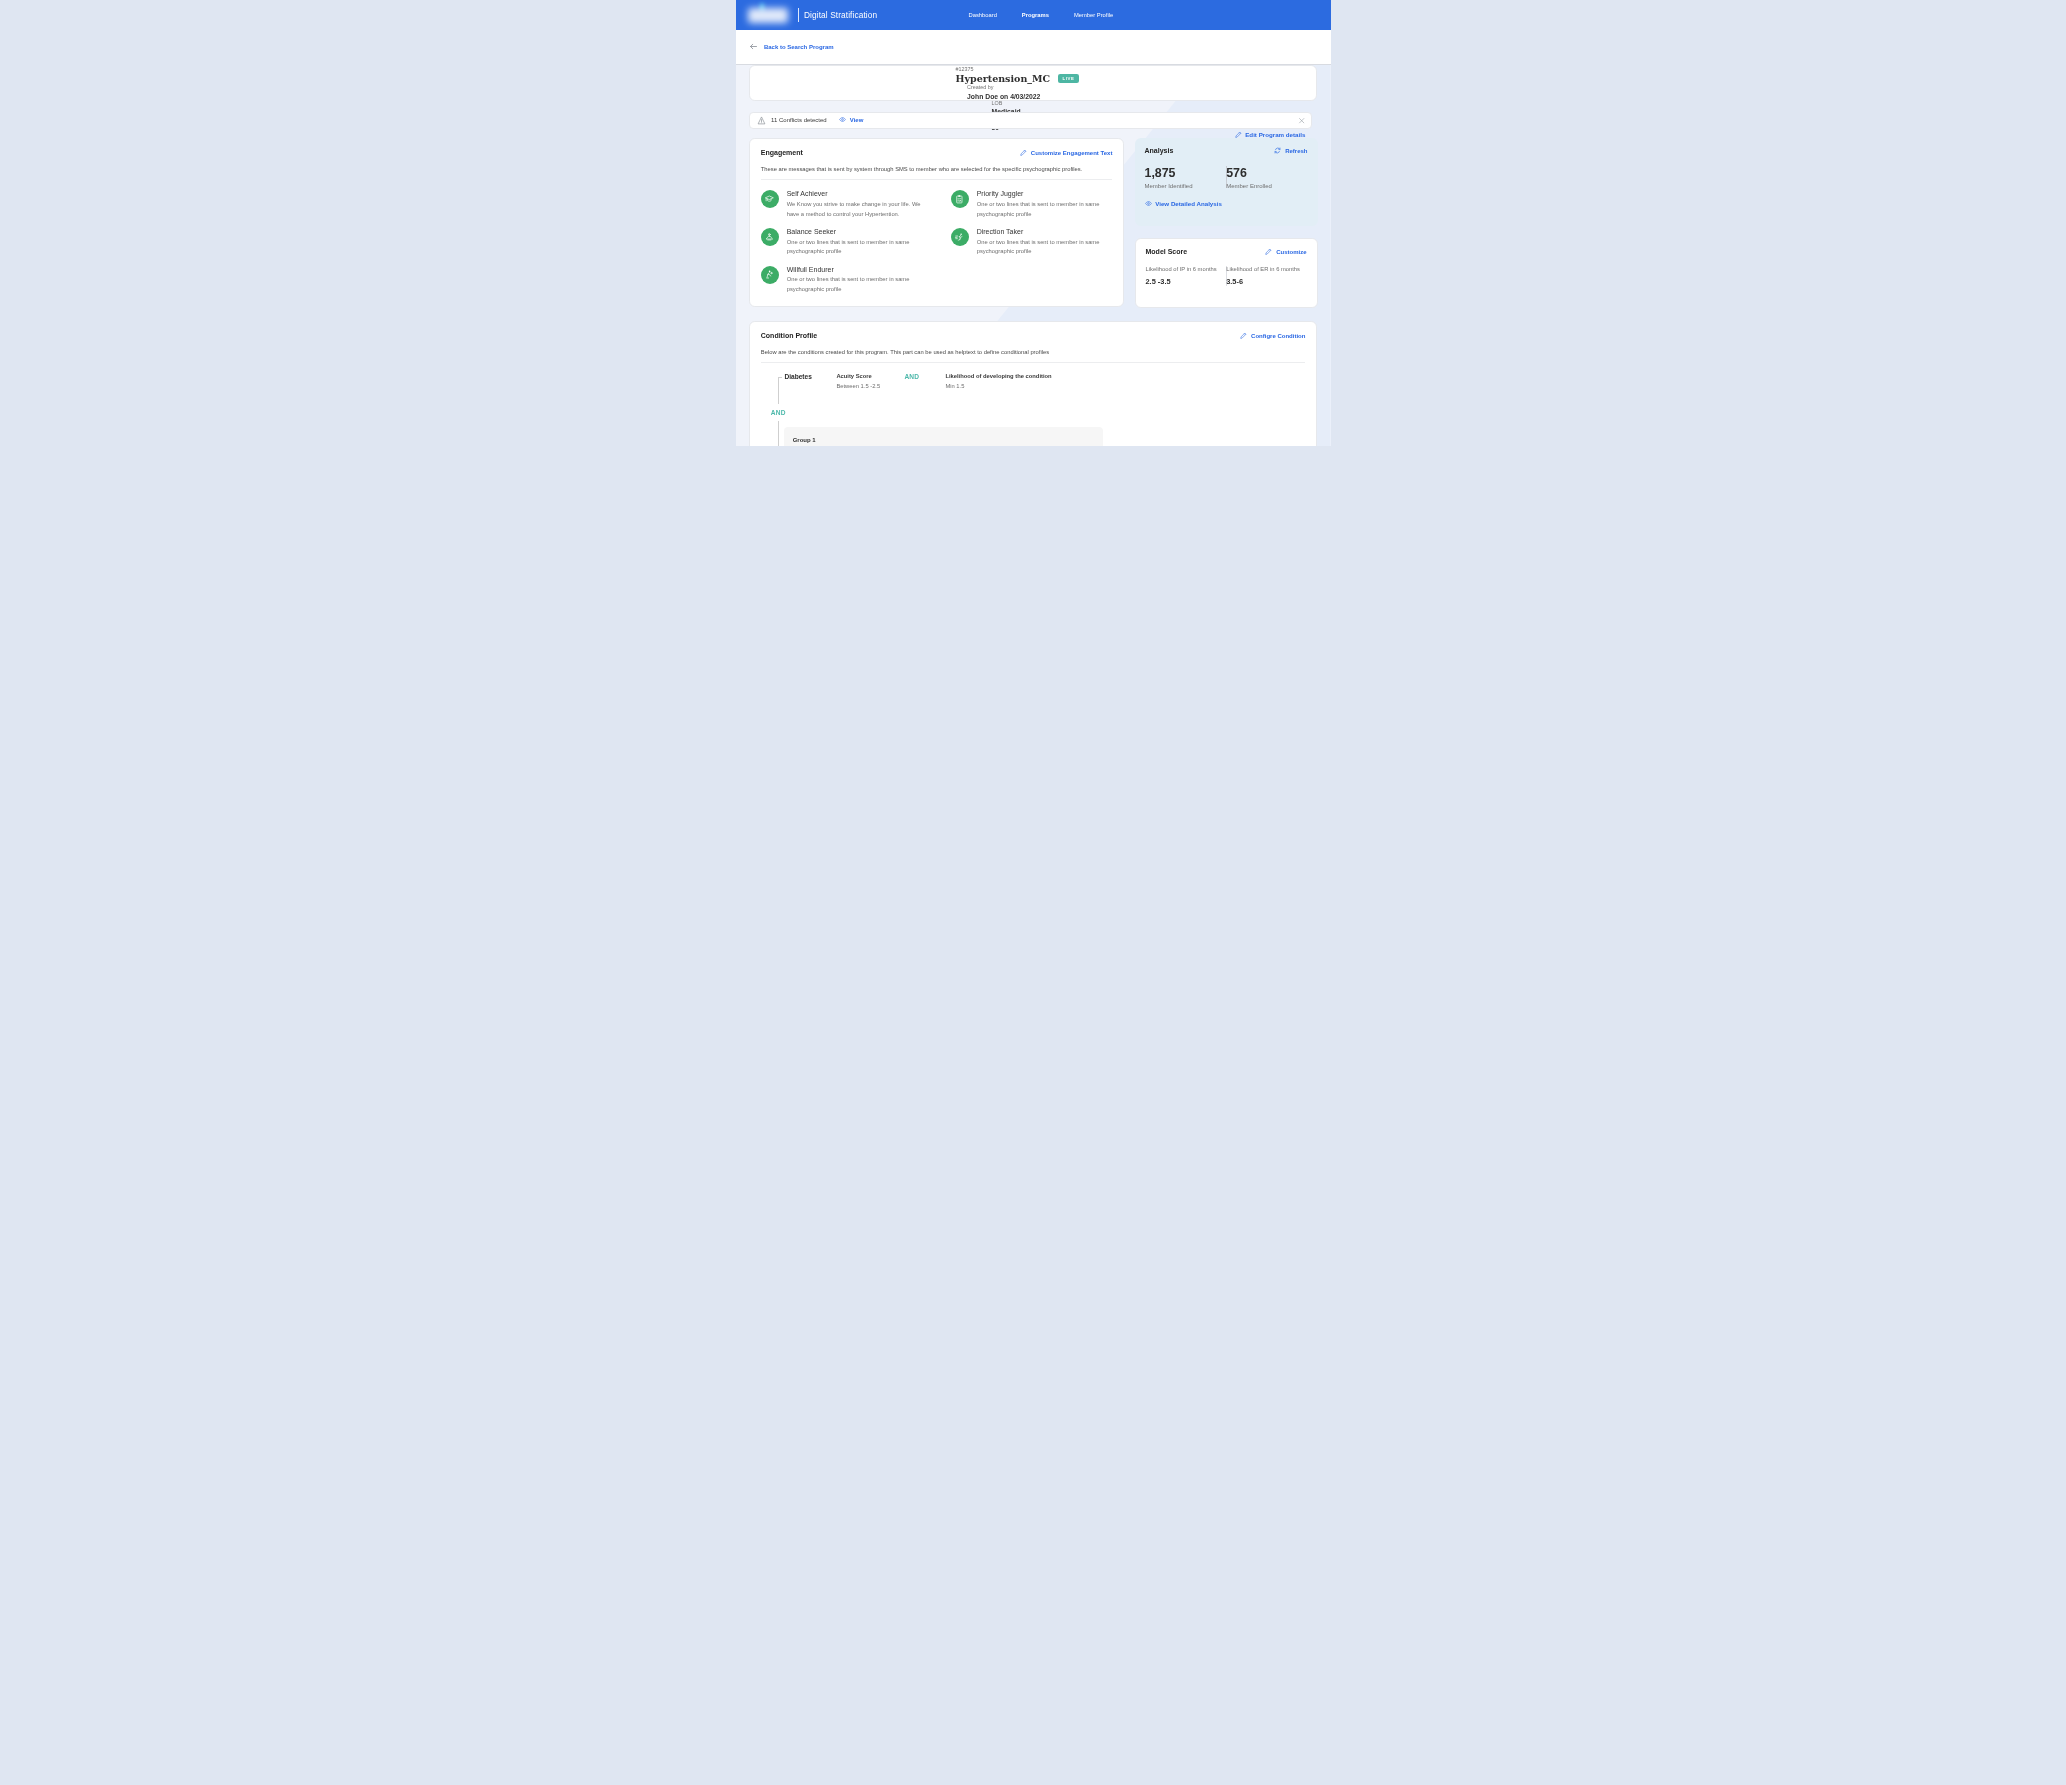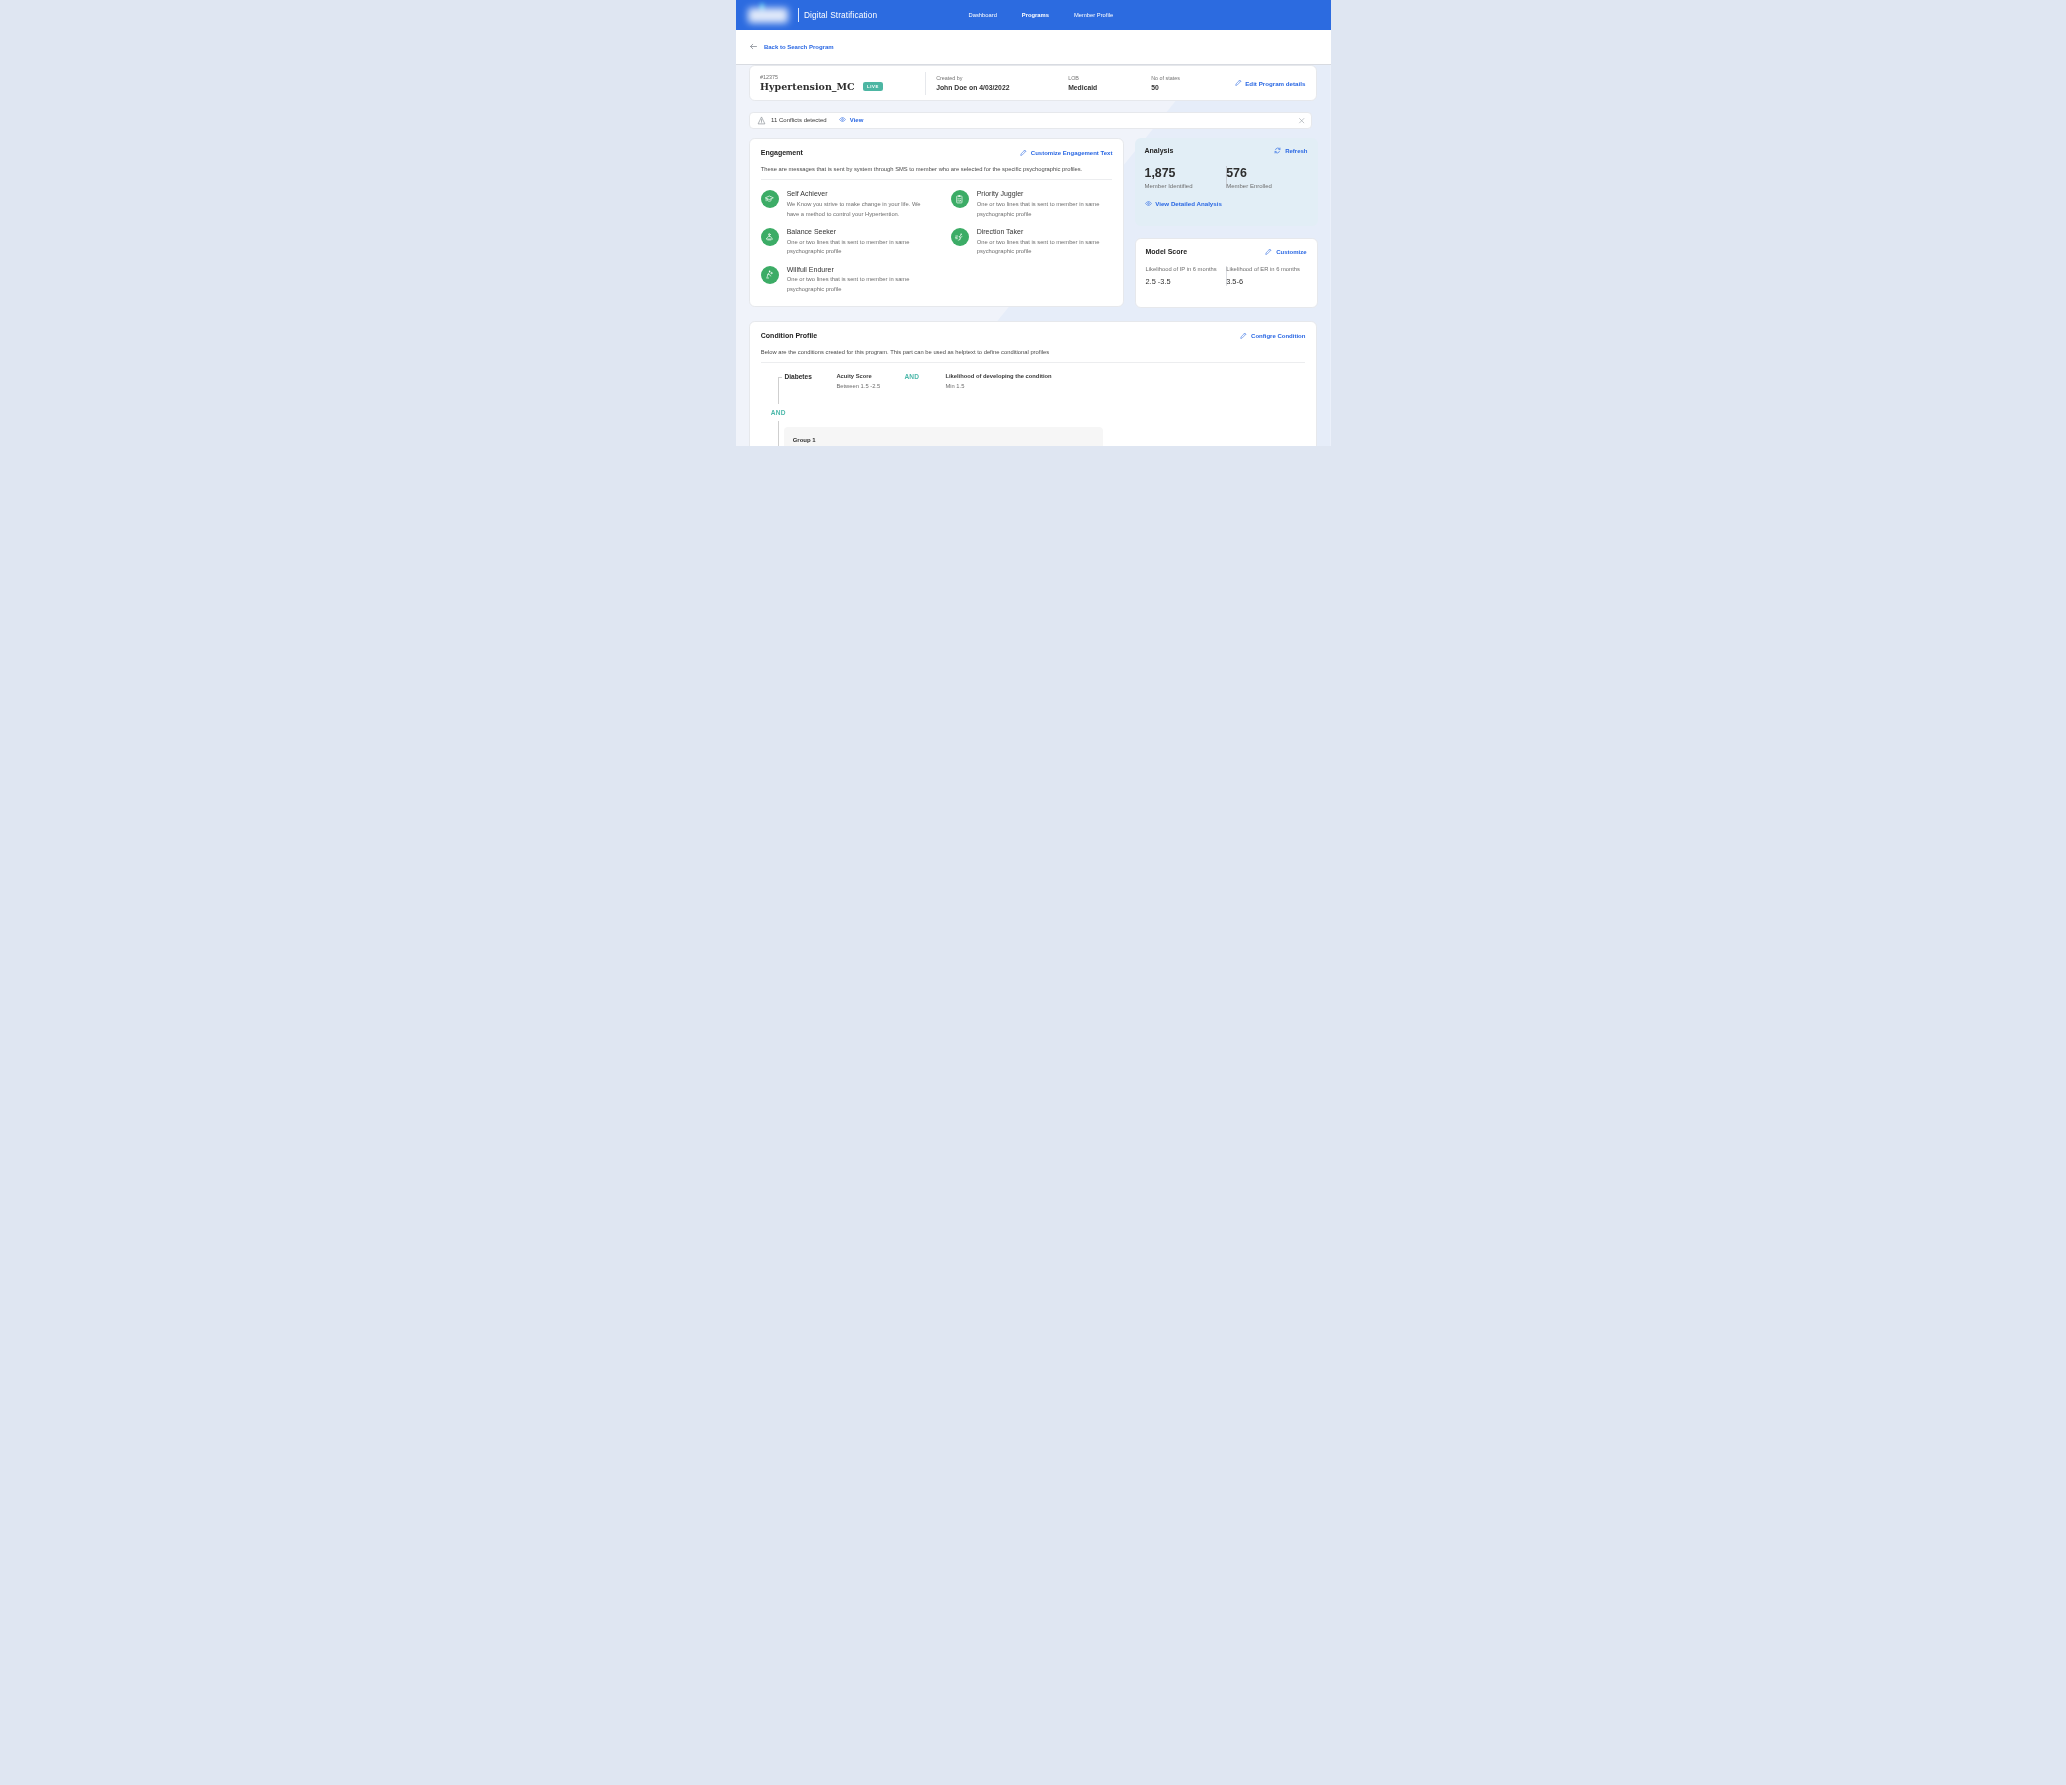--- a/index.html
+++ b/index.html
@@ -41,21 +41,21 @@
   .back-link span { color:#2967E3; font-size:6px; font-weight:bold; }
 
   
   .card { position:absolute; background:#fff; border:0.4px solid #E6E8EC; border-radius:5.8px; z-index:10; }
   .link { color:#2967E3; font-weight:bold; font-size:6px; display:inline-flex; align-items:center; gap:3.7px; cursor:pointer; }
   .link svg { width:7px; height:7px; }
   .sec-title { font-size:7px; font-weight:bold; color:#232323; }
   .hr { height:0.4px; background:#ECEDEF; border:none; }
 
   
-  .prog { left:13.6px; top:65px; width:568px; height:36px; display:flex; align-items:center; }
+  .prog { left:13.6px; top:65px; width:568px; height:36px; display:flex; align-items:center;flex-direction:column; }
   .prog-id-block { margin-left:10px; width:165px; }
   .prog-id { font-size:5.4px; color:#6F6F6F; }
   .prog-name-row { display:flex; align-items:center; gap:8.3px; margin-top:1.2px; }
   .prog-name { font-family:"DejaVu Serif", serif; font-size:9.5px; font-weight:bold; color:#2E2E2E; }
   .badge-live { background:#4DB6A3; color:#fff; font-size:4.3px; font-weight:bold; letter-spacing:0.6px;
     padding:2.1px 4.1px; border-radius:2.1px; }
   .prog-vdiv { width:0.4px; height:23px; background:#E6E8EC; margin-right:10.7px; }
   .meta { width:132px; }
   .meta.small { width:83px; }
   .meta-label { font-size:5.4px; color:#757575; }
@@ -90,21 +90,21 @@
   .stat-l { margin-top:3.3px; font-size:6px; color:#6E6E6E; }
   .stat-div { width:0.4px; background:#C9CDD4; margin:0.8px 0; }
   .analysis .view-detail { margin-top:10.7px; font-size:6.2px; }
 
   
   .model { left:399px; top:238px; width:183px; height:70px; padding:9px 10px; }
   .mscols { display:flex; margin-top:10px; }
   .mscol { flex:1; }
   .ms-div { width:0.4px; background:#DDDFE4; }
   .ms-label { font-size:5.8px; color:#6E6E6E; }
-  .ms-value { margin-top:5px; font-size:7.4px; font-weight:normal; color:#2E2E2E; }
+  .ms-value { margin-top:5px; font-size:7.4px; font-weight:bold; color:#2E2E2E; }
 
   
   .cond { left:13.6px; top:321px; width:568px; height:165px; padding:10px 10.7px; }
   .cond-desc { margin-top:9px; font-size:5.8px; color:#4A4A4A; }
   .cond .hr { margin-top:7.4px; }
   .tree { position:relative; margin-top:10.7px; height:91px; }
   .cond-row { display:flex; align-items:flex-start; }
   .cond-name { width:52px; font-size:6.6px; font-weight:bold; color:#2E2E2E; margin-left:23.6px; }
   .metric { width:68px; }
   .metric.wide { width:136px; }

